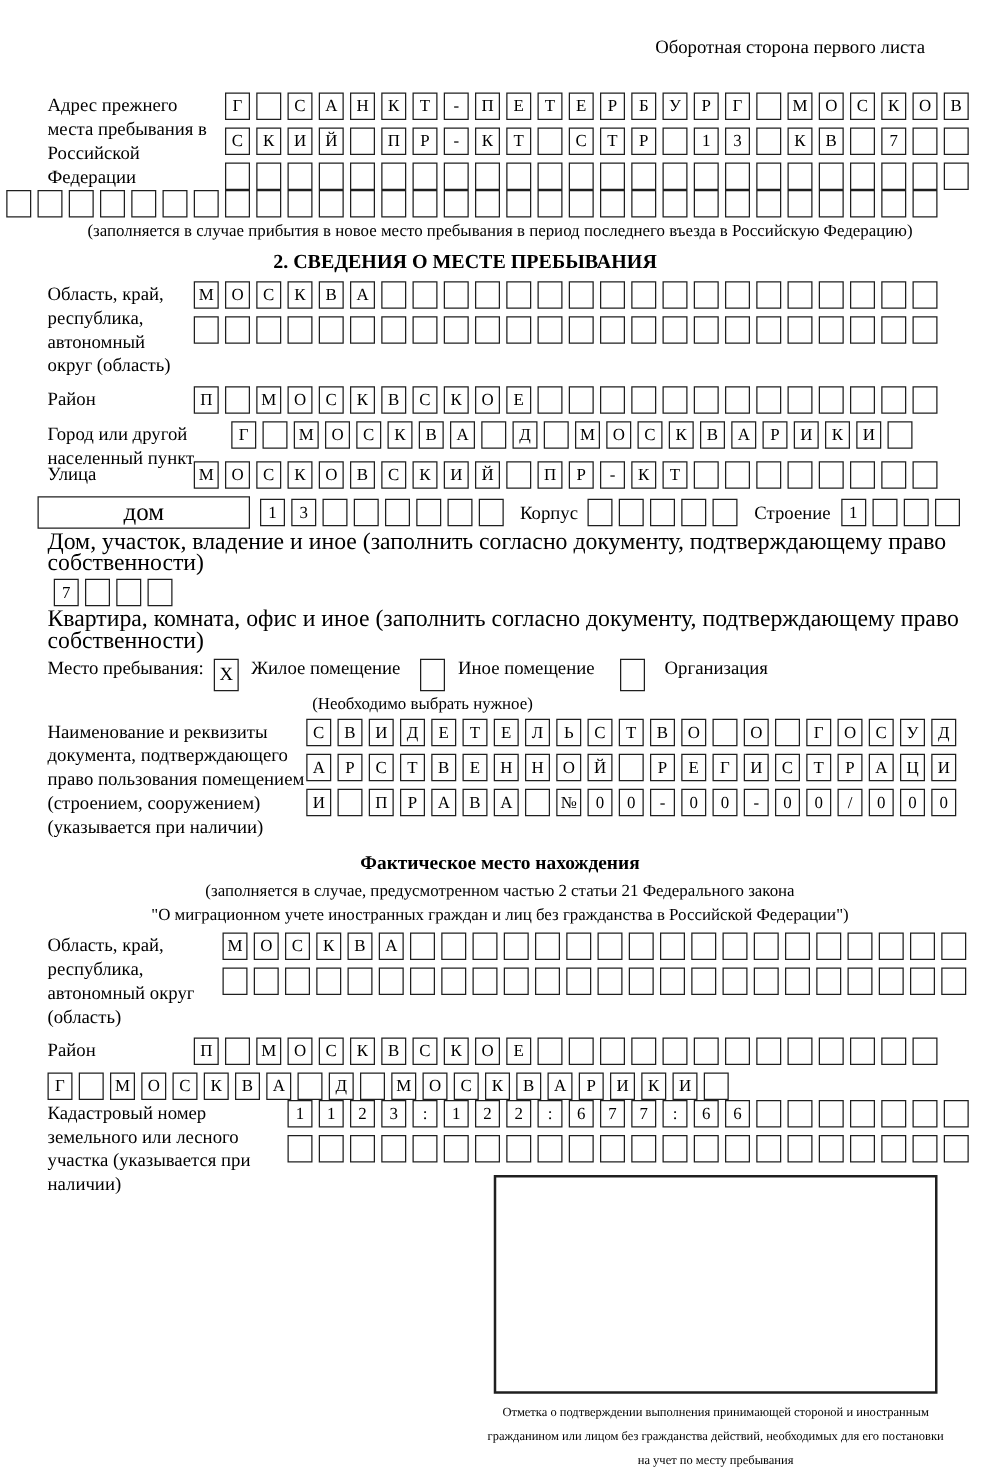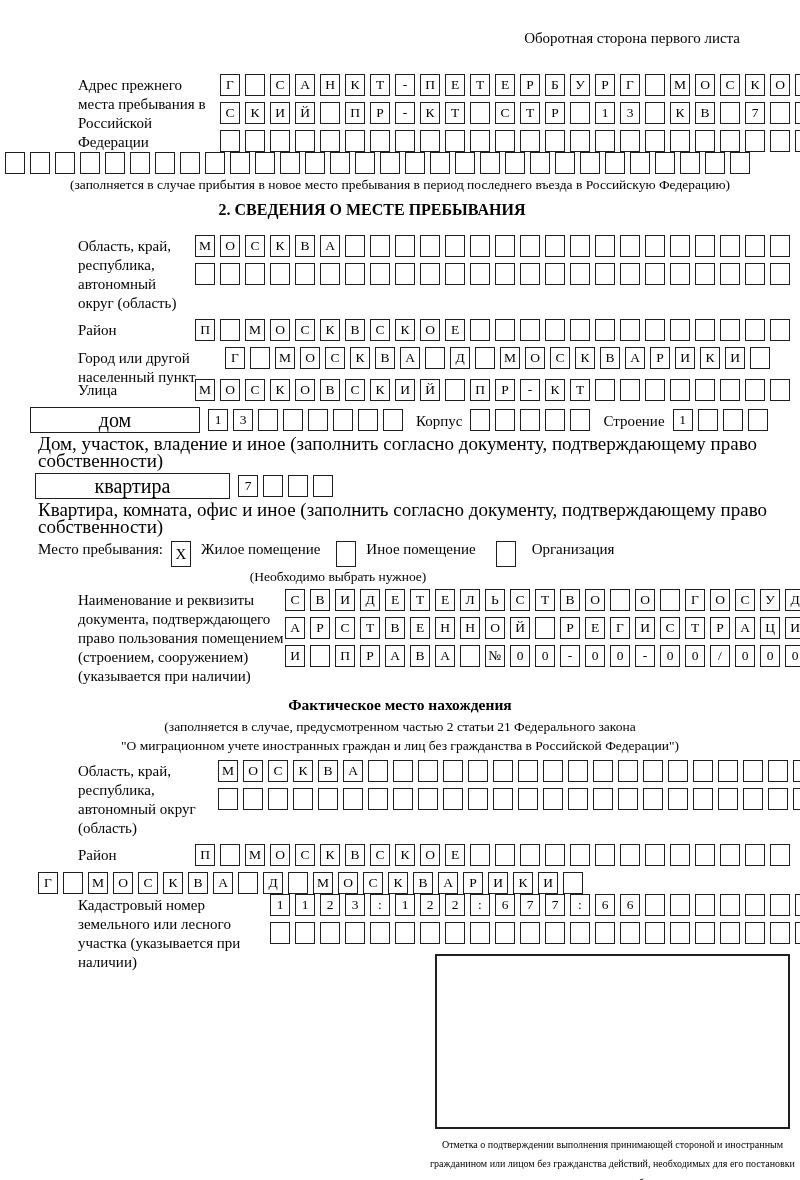--- a/index.html
+++ b/index.html
@@ -7,35 +7,35 @@
   body {
     width:800px; height:1180px;
     font-family:"Liberation Serif","DejaVu Serif",serif;
     color:#000; overflow:hidden;
   }
   .page { width:800px; height:1180px; padding:29px 20px 0 38px; }
 
   .header-note { text-align:right; padding-right:40px; font-size:15px; line-height:19px; }
 
   .field { display:flex; align-items:flex-start; margin-bottom:6px; }
-  .flabel { font-size:15px; line-height:19px; flex:none; padding-top:2px;margin-left:40px; }
+  .flabel { font-size:15px; line-height:19px; flex:none; padding-top:2px; }
   .w142{width:142px;} .w117{width:117px;} .w147{width:147px;} .w140{width:140px;}
   .w190{width:190px;} .w192{width:192px;} .w207{width:207px;}
 
   .cells { display:flex; margin-bottom:6px; }
   .cells:last-child { margin-bottom:0; }
   .cell {
     width:20px; height:22px; border:1.6px solid #1f1f1f; margin-right:5px;
     display:inline-flex; align-items:center; justify-content:center;
     font-size:13.5px; flex:none; background:#fff;
   }
 
   .overflow-row { margin-left:-33px; margin-bottom:2px; }
 
-  .title { font-weight:bold; font-size:16px; text-align:center; width:744px; margin-left:-38px; margin:8px 0 16px -38px; }
+  .title { font-weight:bold; font-size:16px; text-align:center; width:744px; margin-left:-38px; margin:8px 0 6px -38px; }
   .subtitle { font-weight:bold; font-size:15.5px; text-align:center; width:800px; margin-left:-38px; margin:10px 0 4px -38px; }
   .note-center { font-size:13.5px; line-height:17px; text-align:center; width:800px; margin-left:-38px; margin-bottom:2px; }
   .note-left { font-size:19px; line-height:17px; margin:2px 0 4px 0; }
 
   .labelbox {
     border:1.6px solid #1f1f1f; height:26px; display:flex; align-items:center;
     justify-content:center; font-size:20px; flex:none; background:#fff;
   }
   .house-row { display:flex; align-items:center; margin-left:-8px; margin-bottom:2px; }
   .apt-row { display:flex; align-items:center; margin-left:-3px; margin-bottom:2px; }
@@ -351,21 +351,20 @@
     <div class="cells">
         <span class="cell">1</span>
         <span class="cell"></span>
         <span class="cell"></span>
         <span class="cell"></span>
       </div>
   </div>
   <div class="note-left">Дом, участок, владение и иное (заполнить согласно документу, подтверждающему право собственности)</div>
 
   <div class="apt-row">
-    <div class="labelbox" style="width:195px">квартира</div>
     <div class="cells ml8">
         <span class="cell">7</span>
         <span class="cell"></span>
         <span class="cell"></span>
         <span class="cell"></span>
       </div>
   </div>
   <div class="note-left">Квартира, комната, офис и иное (заполнить согласно документу, подтверждающему право собственности)</div>
 
   <div class="stay-row">

